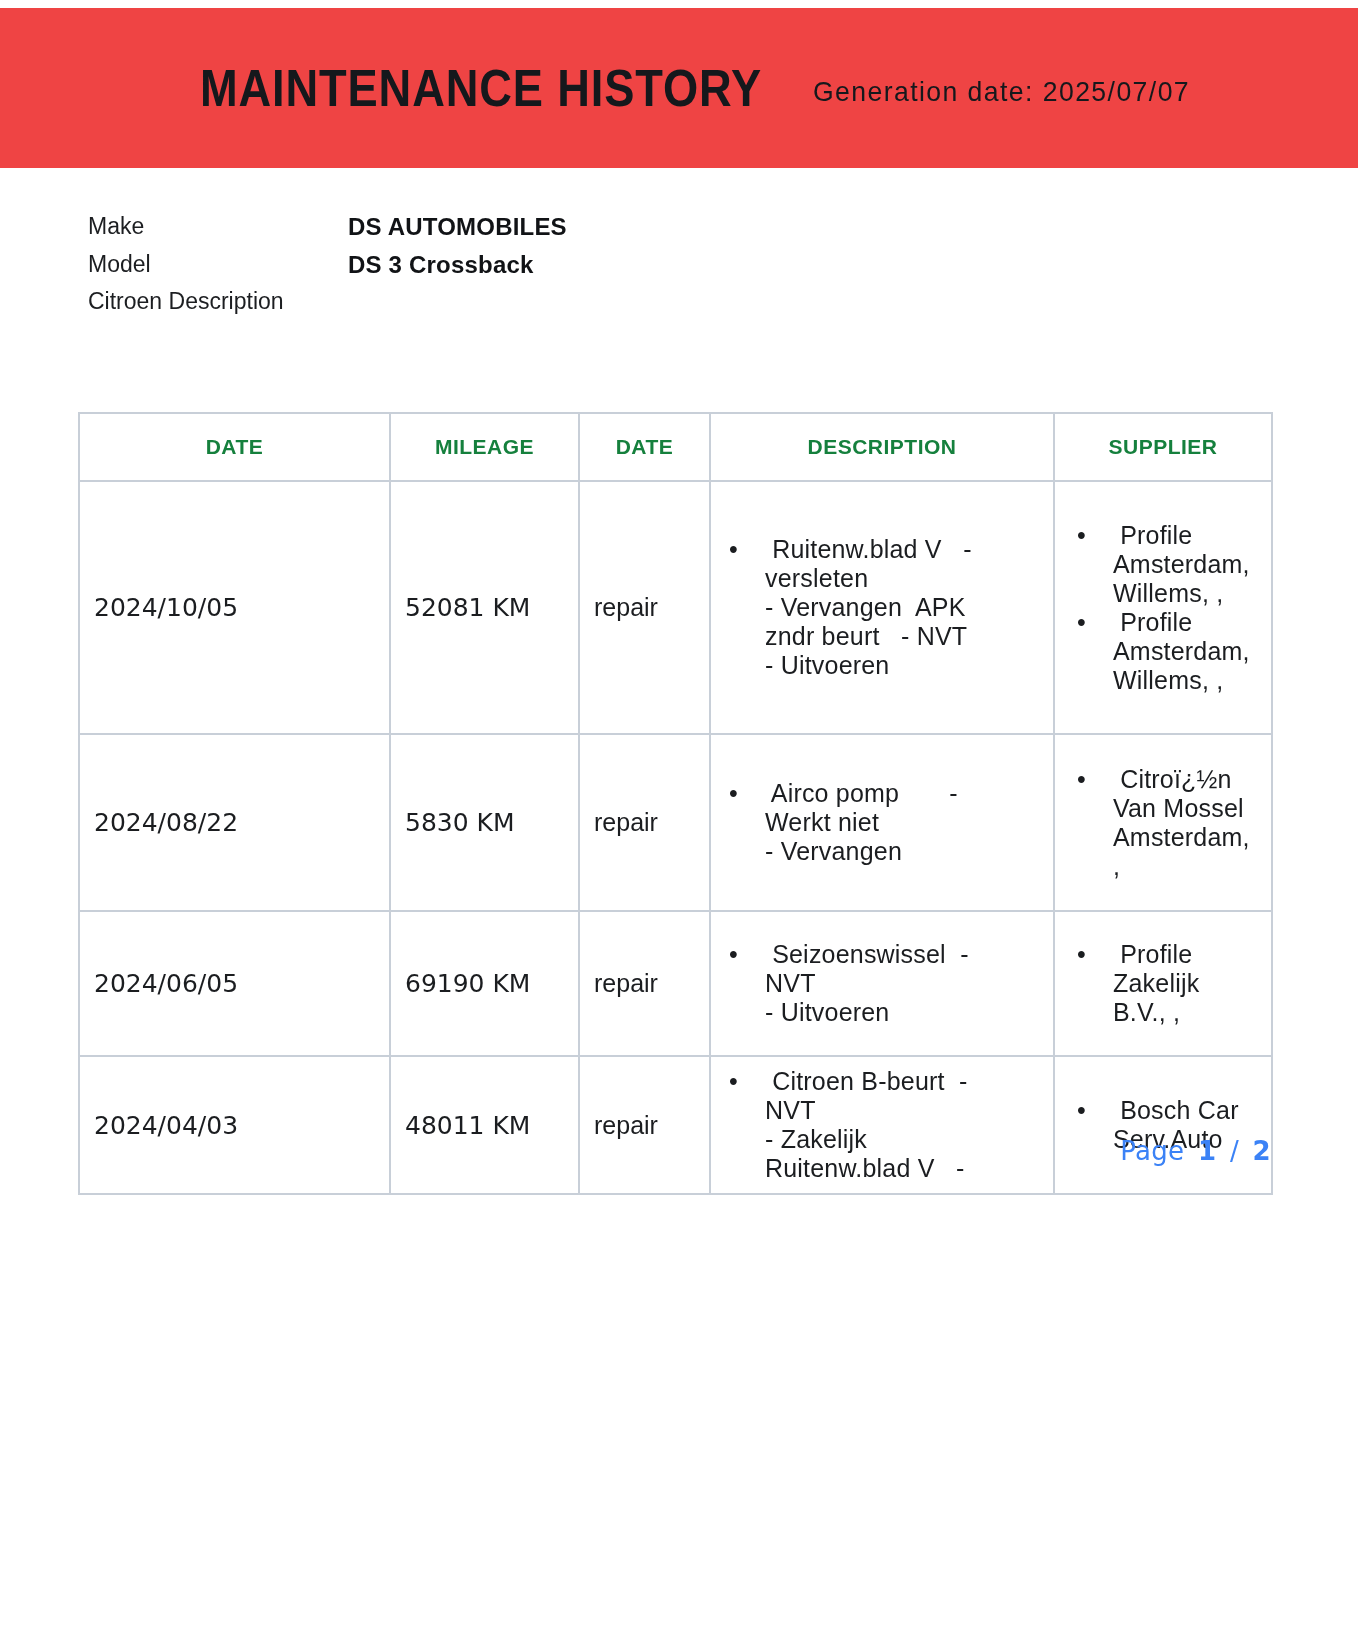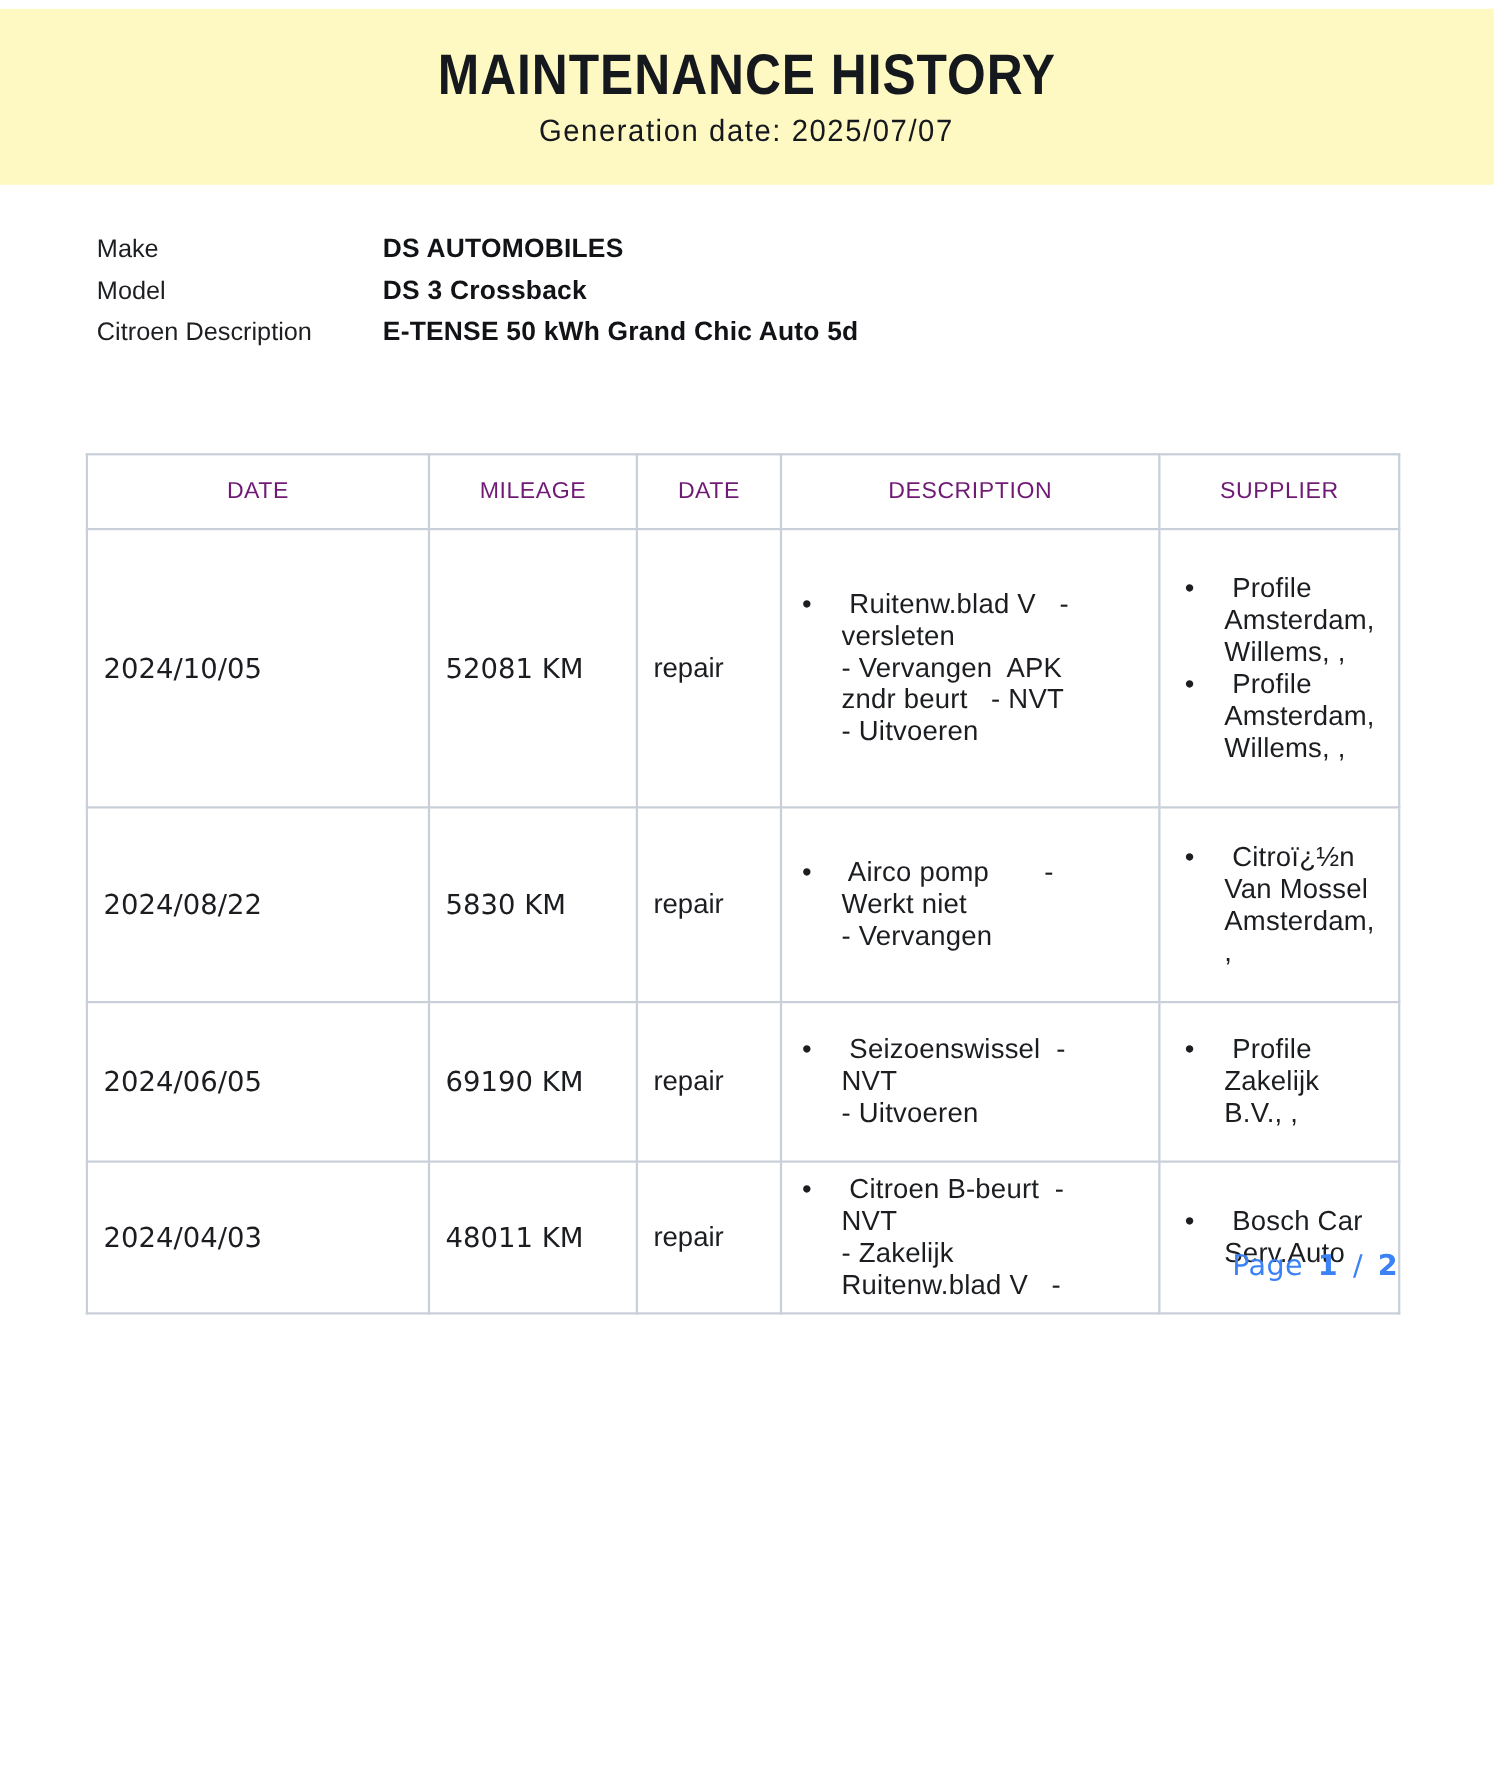--- a/index.html
+++ b/index.html
@@ -7,22 +7,22 @@
     width:1358px;height:1625px;
     background:#ffffff;
     font-family:"Liberation Sans",sans-serif;
     color:#1b1d20;
     position:relative;
     overflow:hidden;
   }
   
   .band{
     position:absolute;left:0;top:8px;width:1358px;height:160px;
-    background:#fef9c3;
-    display:flex;flex-direction:column;align-items:center;justify-content:center;
+    background:#ef4444;
+    display:flex;flex-direction:row;align-items:center;justify-content:center;
   }
   .title{
     font-size:52px;font-weight:bold;letter-spacing:1px;color:#15181c;
     transform:scaleX(0.87);transform-origin:center;
     white-space:nowrap;line-height:1.05;
   }
   .subtitle{
     margin-top:8px;font-size:28px;letter-spacing:1.5px;color:#15181c;
     transform:scaleX(0.95);transform-origin:center;white-space:nowrap;
   }
@@ -36,22 +36,22 @@
   
   table.maint{
     position:absolute;left:78px;top:412px;
     width:1193px;border-collapse:collapse;table-layout:fixed;
     background:#ffffff;
   }
   table.maint, table.maint th, table.maint td{
     border:2px solid #c8cfd8;
   }
   table.maint th{
-    height:64px;font-size:21px;font-weight:normal;letter-spacing:0.5px;
-    text-align:center;vertical-align:middle;color:#701a75;
+    height:64px;font-size:21px;font-weight:bold;letter-spacing:0.5px;
+    text-align:center;vertical-align:middle;color:#15803d;
     background:#ffffff;
   }
   table.maint td{
     vertical-align:middle;
     font-size:25px;color:#1b1d20;
     padding:10px 6px 10px 14px;
   }
   td.c-num{font-family:"DejaVu Sans",sans-serif;font-size:25px;padding-left:20px;border-radius:18px;}
   td.c-type{font-size:26px;padding-left:10px;}
   td.c-desc,td.c-sup{padding-left:16px;padding-right:4px;}
@@ -90,21 +90,20 @@
   <div class="info-row">
     <div class="info-label">Make</div>
     <div class="info-value">DS AUTOMOBILES</div>
   </div>
   <div class="info-row">
     <div class="info-label">Model</div>
     <div class="info-value">DS 3 Crossback</div>
   </div>
   <div class="info-row">
     <div class="info-label">Citroen Description</div>
-    <div class="info-value">E-TENSE 50 kWh Grand Chic Auto 5d</div>
   </div>
 </div>
 
 <table class="maint">
   <colgroup>
     <col style="width:311px">
       <col style="width:189px">
       <col style="width:131px">
       <col style="width:344px">
       <col style="width:218px">

